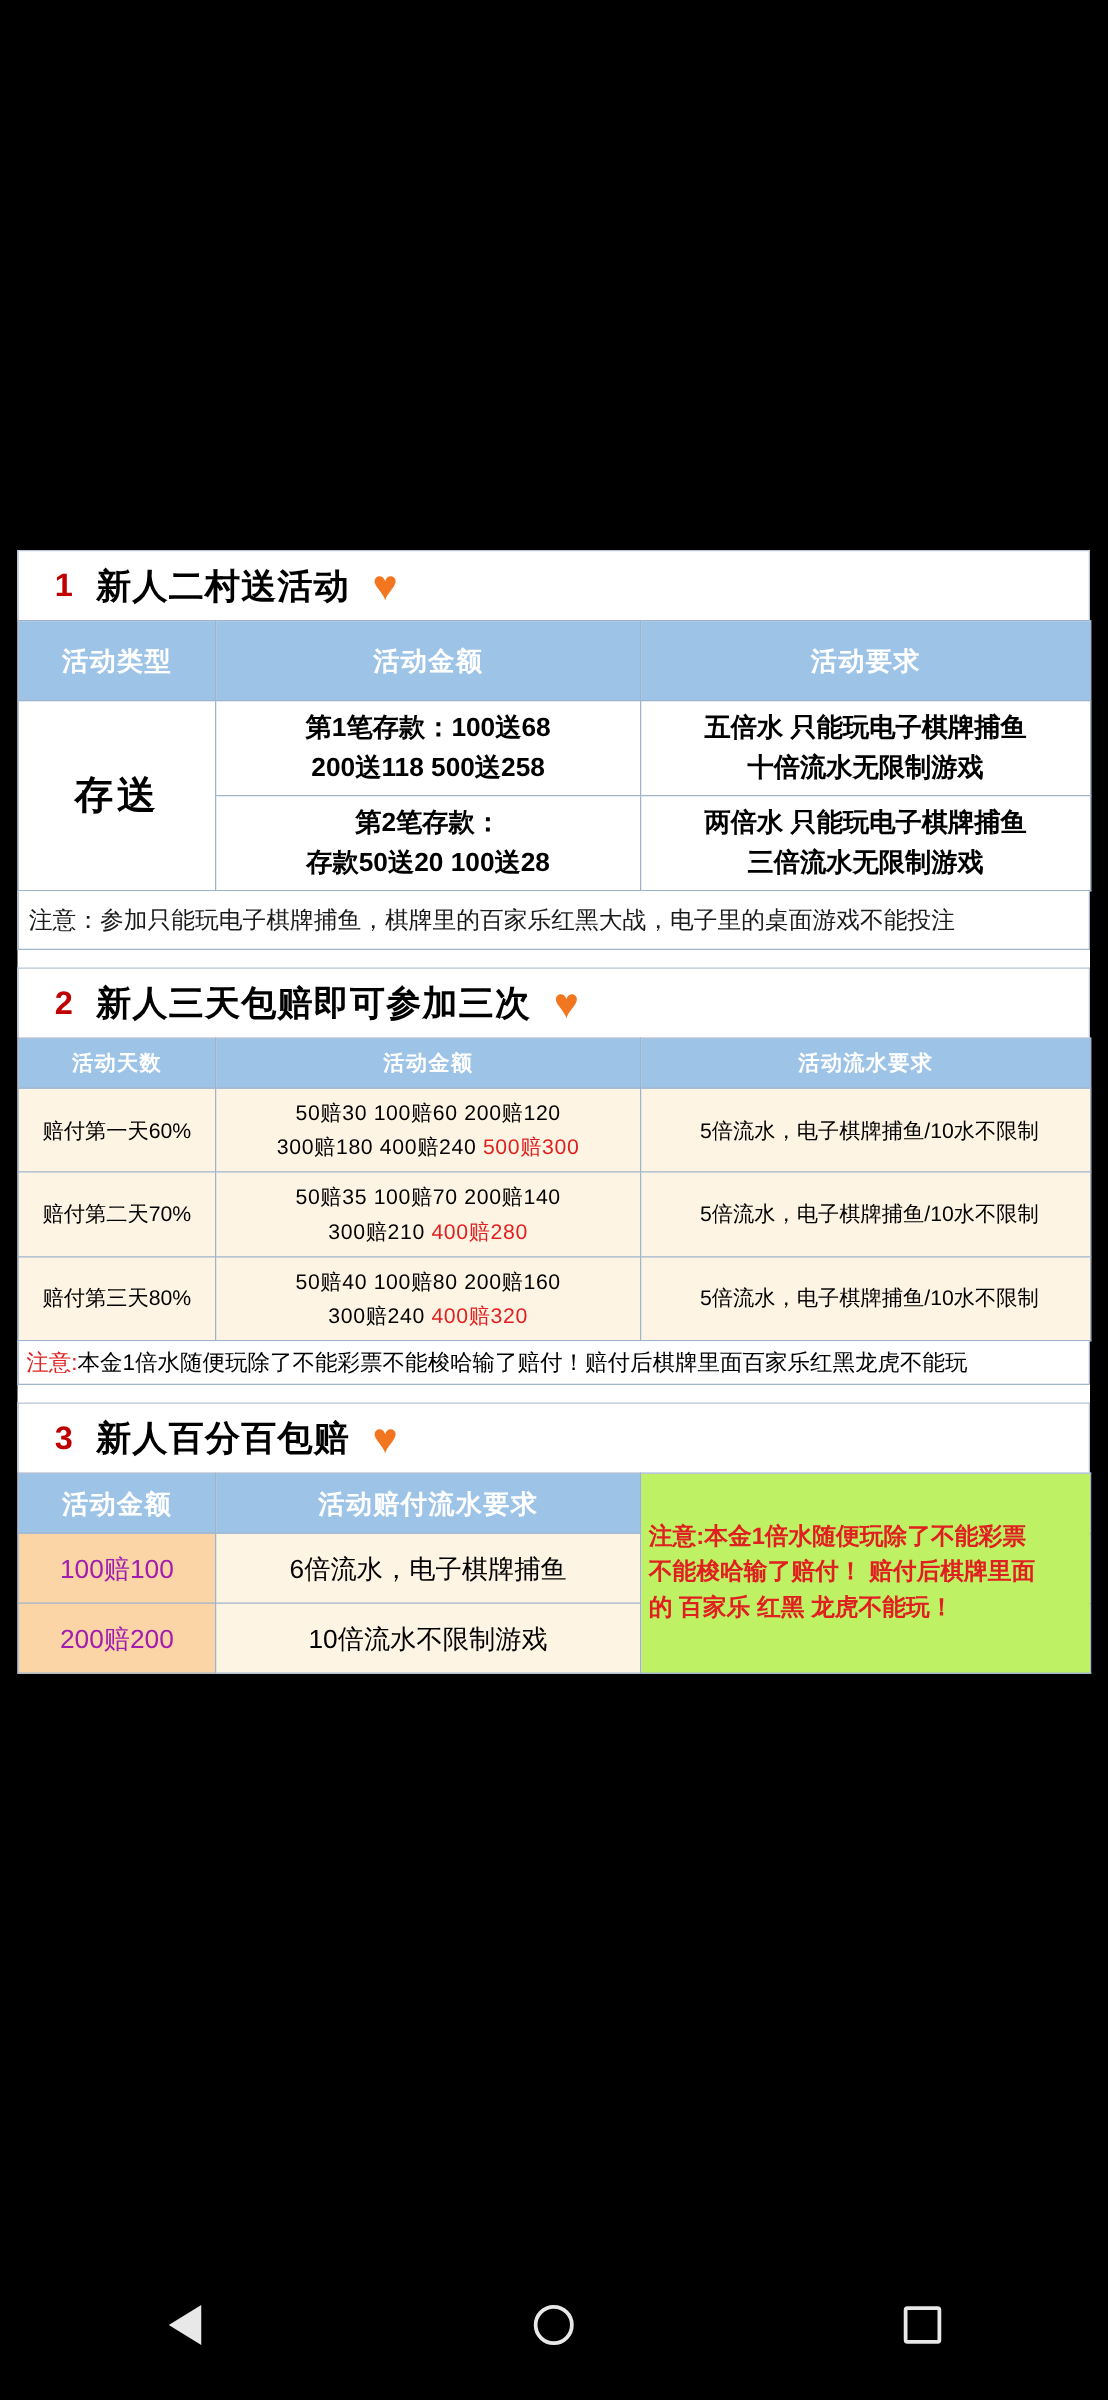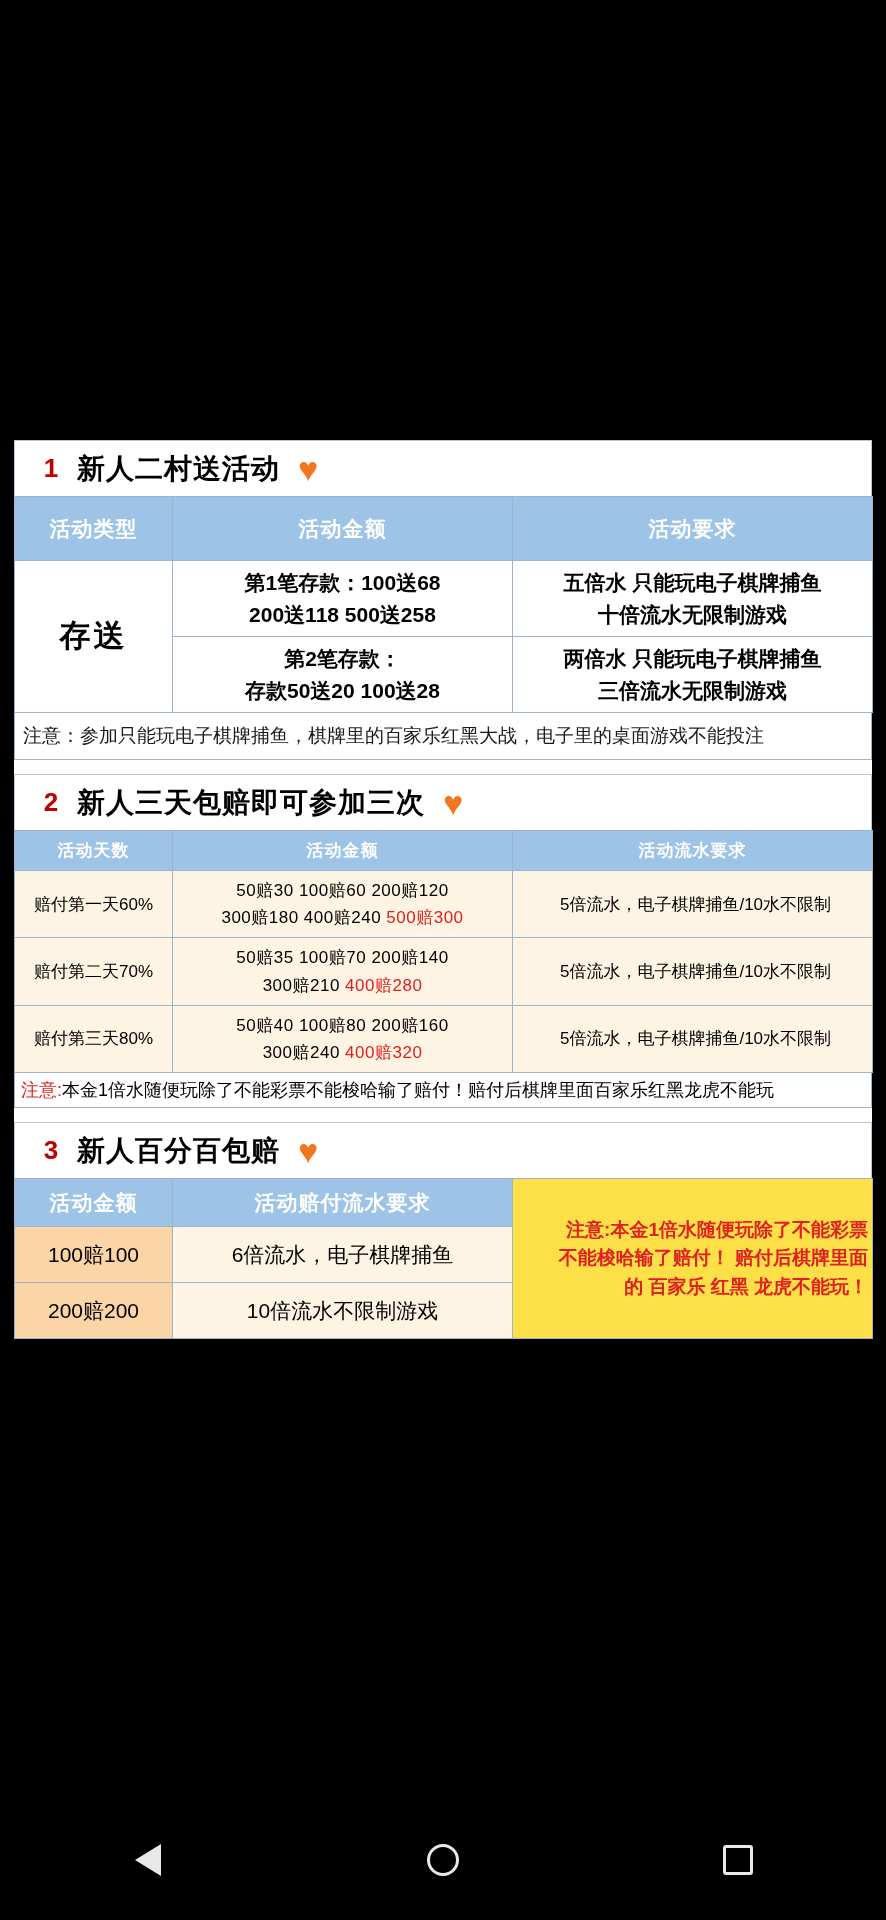--- a/index.html
+++ b/index.html
@@ -174,33 +174,33 @@
     font-size: 21px;
     height: 48px;
     letter-spacing: 1px;
   }
   .s3 td {
     font-size: 21px;
     height: 56px;
   }
   .s3 td.amt {
     background: #fbd5a6;
-    color: #000000;
+    color: #a21caf;
   }
   .s3 td.cond {
     background: #fdf4e3;
     color: #000000;
   }
   .s3 td.warn {
-    background: #fde047;
+    background: #bef264;
     color: #e02020;
     font-weight: bold;
     font-size: 19px;
     line-height: 1.5;
-    text-align: right;
+    text-align: left;
     padding-left: 6px;
     white-space: nowrap;
     overflow: hidden;
   }
   .s3 td.warn .lead { color: #e02020; }
 
   
   #navbar {
     position: absolute;
     left: 0;

